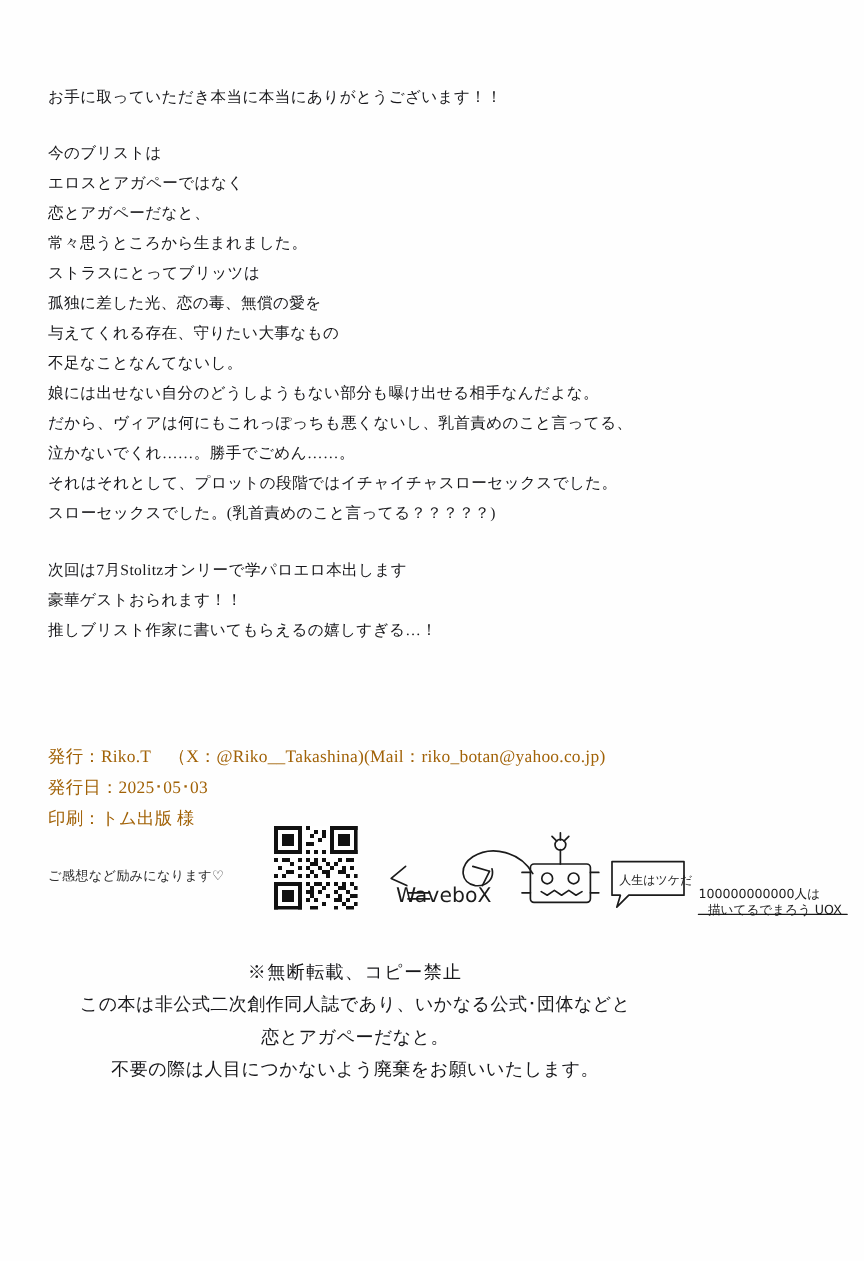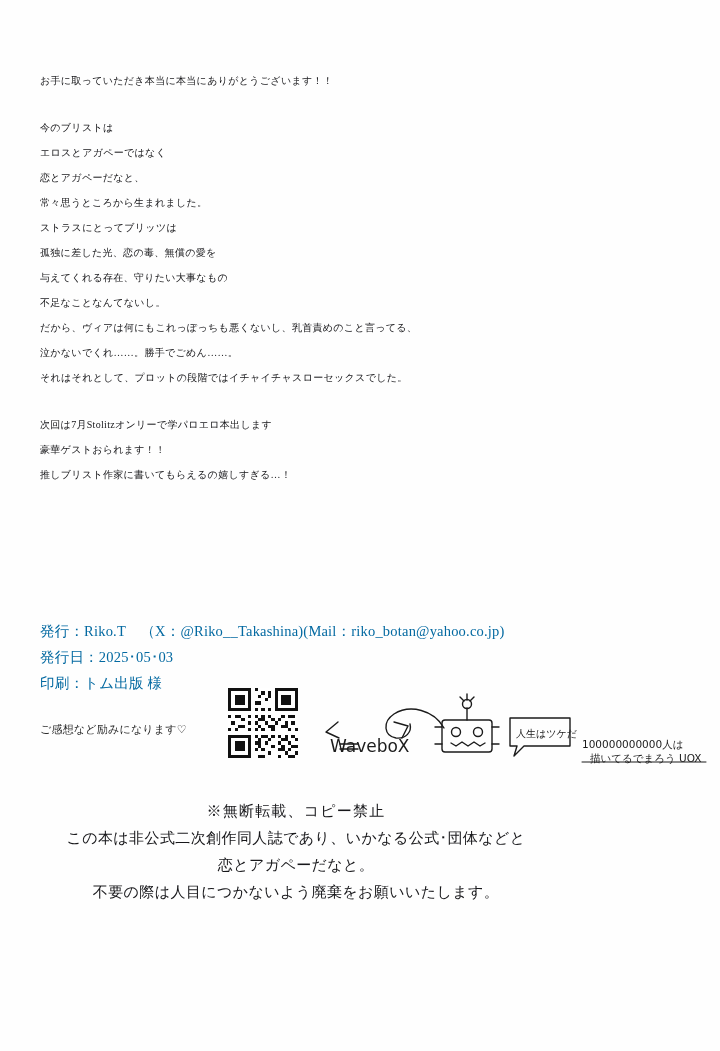--- a/index.html
+++ b/index.html
@@ -20,21 +20,21 @@
   }
 
   
   .afterword {
     position: absolute;
     left: 40px;
     top: 68px;
     width: 620px;
   }
   .aw-line {
-    font-size: 10px;
+    font-size: 13px;
     line-height: 25px;
     letter-spacing: 0.3px;
     white-space: pre;
     color: #17171a;
   }
   .aw-gap {
     height: 22px;
   }
 
   
@@ -42,21 +42,21 @@
     position: absolute;
     left: 40px;
     top: 618px;
     width: 640px;
   }
   .col-line {
     font-size: 14.5px;
     line-height: 26px;
     letter-spacing: 0.2px;
     white-space: pre;
-    color: #0369a1;
+    color: #a16207;
   }
 
   
   .feedback {
     position: absolute;
     left: 40px;
     top: 722px;
     font-size: 11px;
     letter-spacing: 0.2px;
     color: #2a2a2a;
@@ -118,23 +118,25 @@
     <div class="aw-gap"></div>
 
     <div class="aw-line">今のブリストは</div>
     <div class="aw-line">エロスとアガペーではなく</div>
     <div class="aw-line">恋とアガペーだなと、</div>
     <div class="aw-line">常々思うところから生まれました。</div>
     <div class="aw-line">ストラスにとってブリッツは</div>
     <div class="aw-line">孤独に差した光、恋の毒、無償の愛を</div>
     <div class="aw-line">与えてくれる存在、守りたい大事なもの</div>
     <div class="aw-line">不足なことなんてないし。</div>
+    <div class="aw-line">娘には出せない自分のどうしようもない部分も曝け出せる相手なんだよな。</div>
     <div class="aw-line">だから、ヴィアは何にもこれっぽっちも悪くないし、乳首責めのこと言ってる、</div>
     <div class="aw-line">泣かないでくれ……。勝手でごめん……。</div>
     <div class="aw-line">それはそれとして、プロットの段階ではイチャイチャスローセックスでした。</div>
+    <div class="aw-line">スローセックスでした。(乳首責めのこと言ってる？？？？？)</div>
 
     <div class="aw-gap"></div>
 
     <div class="aw-line">次回は7月Stolitzオンリーで学パロエロ本出します</div>
     <div class="aw-line">豪華ゲストおられます！！</div>
     <div class="aw-line">推しブリスト作家に書いてもらえるの嬉しすぎる…！</div>
   </div>
 
   <div class="colophon">
     <div class="col-line">発行：Riko.T　（X：@Riko__Takashina)(Mail：riko_botan@yahoo.co.jp)</div>

